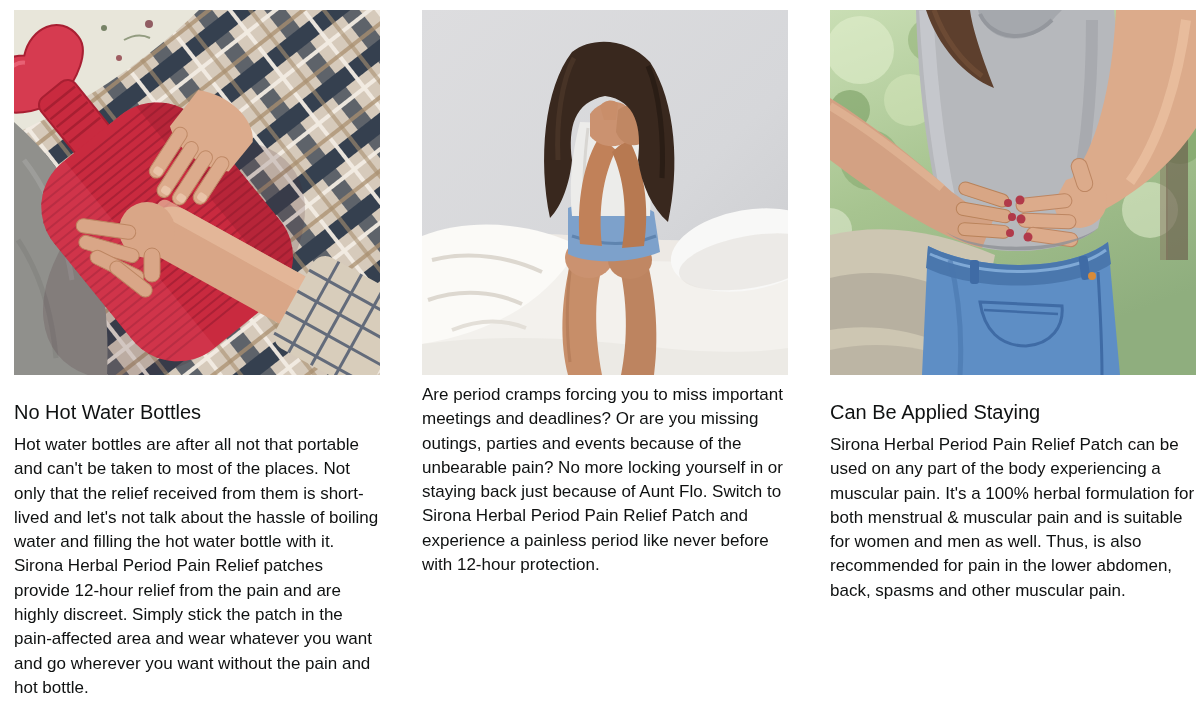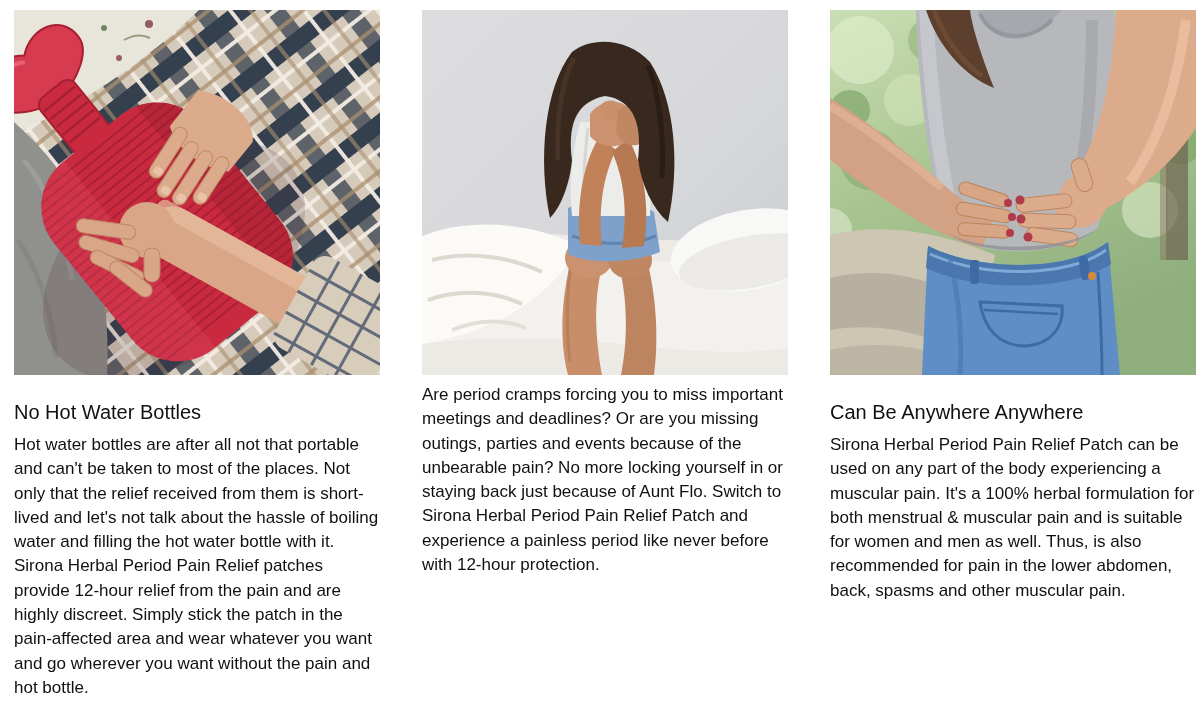--- a/index.html
+++ b/index.html
@@ -310,17 +310,17 @@
         <path d="M154,300 L228,304" stroke="#3f6ba5" stroke-width="2.5"></path>
 
         <path d="M268,262 C270,296 272,330 272,365" stroke="#3f6ba5" stroke-width="3" fill="none"></path>
         <circle cx="262" cy="266" r="4" fill="#d78b3a"></circle>
 
         <path d="M120,250 C130,290 132,330 130,365" stroke="#4a77ad" stroke-width="5" fill="none" opacity="0.6"></path>
 
         <path d="M116,222 C150,248 238,246 268,218 C240,240 150,244 116,222 Z" fill="#8e9196" opacity="0.8"></path>
       </svg>
     </figure>
-    <h3 class="feature-heading">Can Be Anywhere Anywhere</h3>
+    <h3 class="feature-heading">Can Be Applied Staying</h3>
     <p class="feature-body">Sirona Herbal Period Pain Relief Patch can be used on any part of the body experiencing a muscular pain. It's a 100% herbal formulation for both menstrual &amp; muscular pain and is suitable for women and men as well. Thus, is also recommended for pain in the lower abdomen, back, spasms and other muscular pain.</p>
   </section>
 
 </div>
 
 </body></html>

